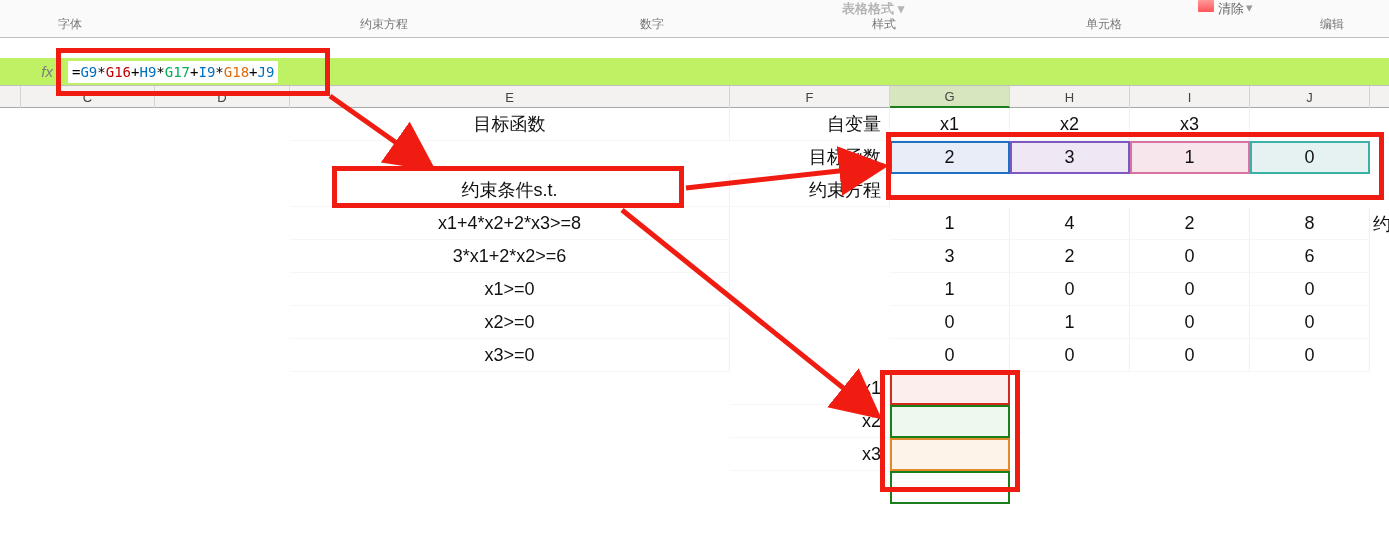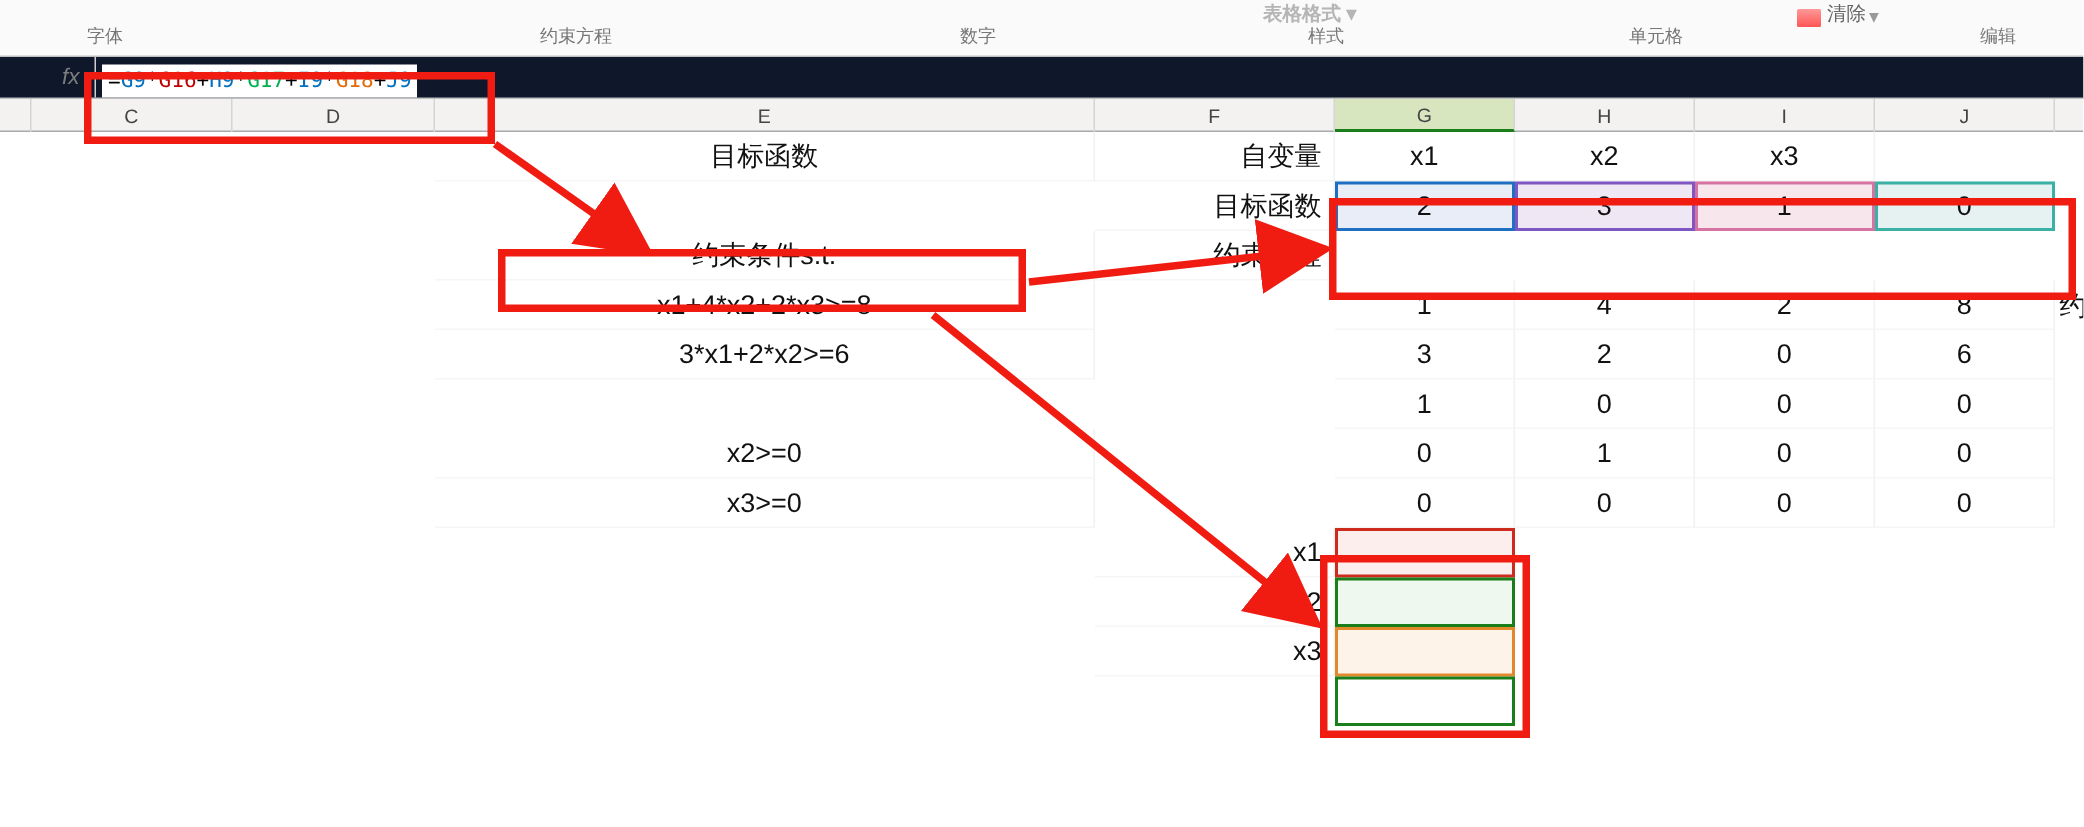--- a/index.html
+++ b/index.html
@@ -29,21 +29,21 @@
   .ribbon-groups .grp {
     position: absolute;
     top: 16px;
     font-family: Liberation Serif, serif;
   }
   .ribbon-clear {
     position: absolute;
     top: 0px;
     left: 1198px;
     display: flex;
-    align-items: flex-end;
+    align-items: flex-start;
     color: #666;
     font-size: 13px;
   }
   .ribbon-clear .eraser {
     width: 16px; height: 12px;
     background: linear-gradient(#f99,#f55);
     margin-right: 4px;
     border-radius: 1px;
   }
   .ribbon-tablefmt {
@@ -52,24 +52,25 @@
     left: 842px;
     color: #b5b5b5;
     font-size: 13px;
     font-weight: bold;
   }
   .ribbon-tablefmt .tri { color:#b5b5b5; }
 
   
   .fx-bar {
     height: 28px;
-    background: #0f172a;
+    background: #bef264;
     border-bottom: 1px solid #bfbfbf;
     display: flex;
-    align-items: flex-end;
+    align-items: center;
+    margin-top: 20px;
   }
   .fx-bar .fx-label {
     width: 64px;
     text-align: right;
     padding-right: 10px;
     font-style: italic;
     color: #7d7d7d;
     border-right: 1px solid #d0d0d0;
     height: 100%;
     display:flex;
@@ -284,20 +285,21 @@
 
     <div class="row">
       <div class="cell c-E">3*x1+2*x2&gt;=6</div>
       <div class="cell c-G">3</div>
       <div class="cell c-H">2</div>
       <div class="cell c-I">0</div>
       <div class="cell c-J">6</div>
     </div>
 
     <div class="row">
+      <div class="cell c-E">x1&gt;=0</div>
       <div class="cell c-G">1</div>
       <div class="cell c-H">0</div>
       <div class="cell c-I">0</div>
       <div class="cell c-J">0</div>
     </div>
 
     <div class="row">
       <div class="cell c-E">x2&gt;=0</div>
       <div class="cell c-G">0</div>
       <div class="cell c-H">1</div>

